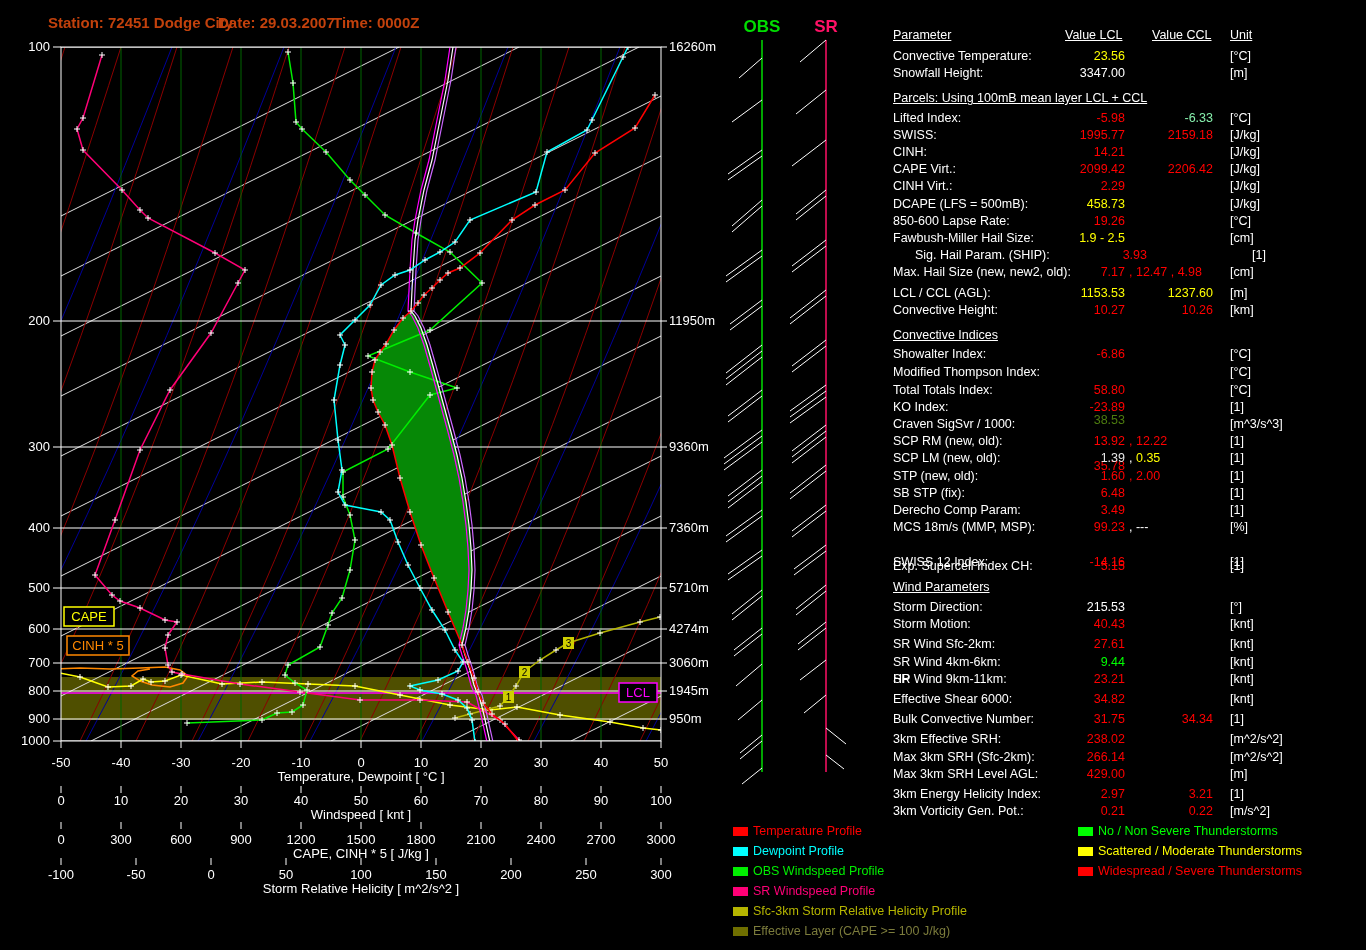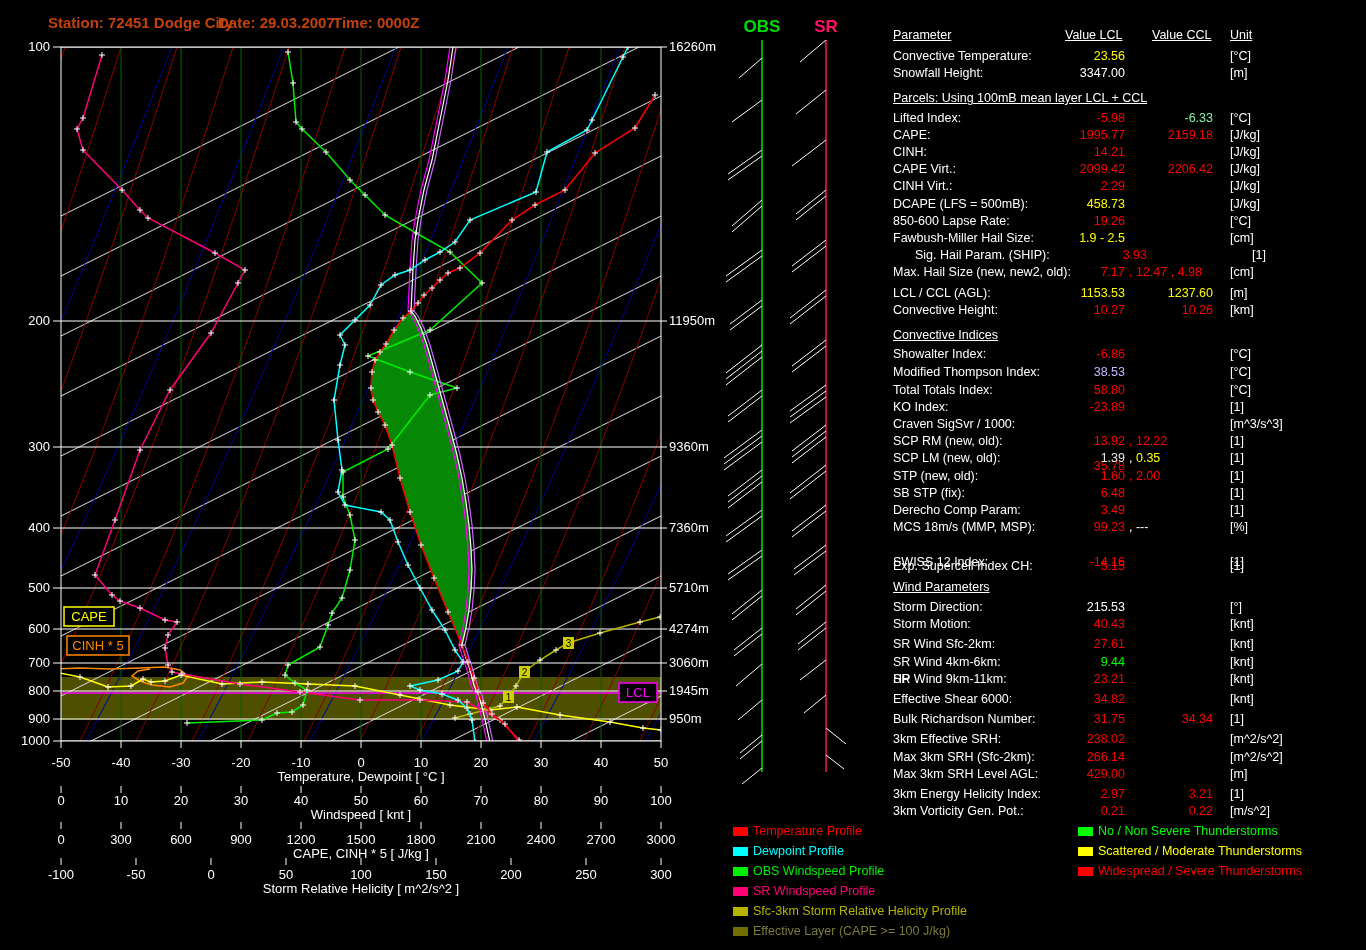--- a/index.html
+++ b/index.html
@@ -700,21 +700,21 @@
       <div class="trow" style="top: 91.4px;">
         <span class="lbl hline">Parcels: Using 100mB mean layer LCL + CCL</span>
       </div>
       <div class="trow" style="top: 110.6px;">
         <span class="lbl">Lifted Index:</span>
         <span class="v1" style="color: rgb(255, 0, 0);">-5.98</span>
         <span class="ccl" style="color: #86efac;">-6.33</span>
         <span class="unit">[°C]</span>
       </div>
       <div class="trow" style="top: 127.8px;">
-        <span class="lbl">CAPE:</span>
+        <span class="lbl">SWISS:</span>
         <span class="v1" style="color: rgb(255, 0, 0);">1995.77</span>
         <span class="ccl" style="color: rgb(255, 0, 0);">2159.18</span>
         <span class="unit">[J/kg]</span>
       </div>
       <div class="trow" style="top: 145px;">
         <span class="lbl">CINH:</span>
         <span class="v1" style="color: rgb(255, 0, 0);">14.21</span>
         <span class="unit">[J/kg]</span>
       </div>
       <div class="trow" style="top: 162.2px;">
@@ -769,21 +769,21 @@
       <div class="trow" style="top: 328px;">
         <span class="lbl hline">Convective Indices</span>
       </div>
       <div class="trow" style="top: 347px;">
         <span class="lbl">Showalter Index:</span>
         <span class="v1" style="color: rgb(255, 0, 0);">-6.86</span>
         <span class="unit">[°C]</span>
       </div>
       <div class="trow" style="top: 365.4px;">
         <span class="lbl">Modified Thompson Index:</span>
-        <span class="v1" style="color: #c4b5fd;">38.53</span>
+        <span class="v1" style="color: #4d7c0f; margin-top: 48px;">38.53</span>
         <span class="unit">[°C]</span>
       </div>
       <div class="trow" style="top: 382.6px;">
         <span class="lbl">Total Totals Index:</span>
         <span class="v1" style="color: rgb(255, 0, 0);">58.80</span>
         <span class="unit">[°C]</span>
       </div>
       <div class="trow" style="top: 399.8px;">
         <span class="lbl">KO Index:</span>
         <span class="v1" style="color: rgb(255, 0, 0);">-23.89</span>
@@ -861,21 +861,21 @@
         <span class="v1" style="color: rgb(0, 255, 0);">9.44</span>
         <span class="unit">[knt]</span>
       </div>
       <div class="trow" style="top: 671.8px;"><span class="lbl">SR Wind 9km-11km:</span><span class="v1" style="color: rgb(255, 0, 0);">23.21</span><span class="unit">[knt]</span><span class="" style="color: rgb(255, 255, 255);"> HP</span></div>
       <div class="trow" style="top: 692px;">
         <span class="lbl">Effective Shear 6000:</span>
         <span class="v1" style="color: rgb(255, 0, 0);">34.82</span>
         <span class="unit">[knt]</span>
       </div>
       <div class="trow" style="top: 712.2px;">
-        <span class="lbl">Bulk Richardson Number:</span>
+        <span class="lbl">Bulk Convective Number:</span>
         <span class="v1" style="color: rgb(255, 0, 0);">31.75</span>
         <span class="ccl" style="color: rgb(255, 0, 0);">34.34</span>
         <span class="unit">[1]</span>
       </div>
       <div class="trow" style="top: 732.4px;">
         <span class="lbl">3km Effective SRH:</span>
         <span class="v1" style="color: rgb(255, 0, 0);">238.02</span>
         <span class="unit">[m^2/s^2]</span>
       </div>
       <div class="trow" style="top: 749.6px;">

